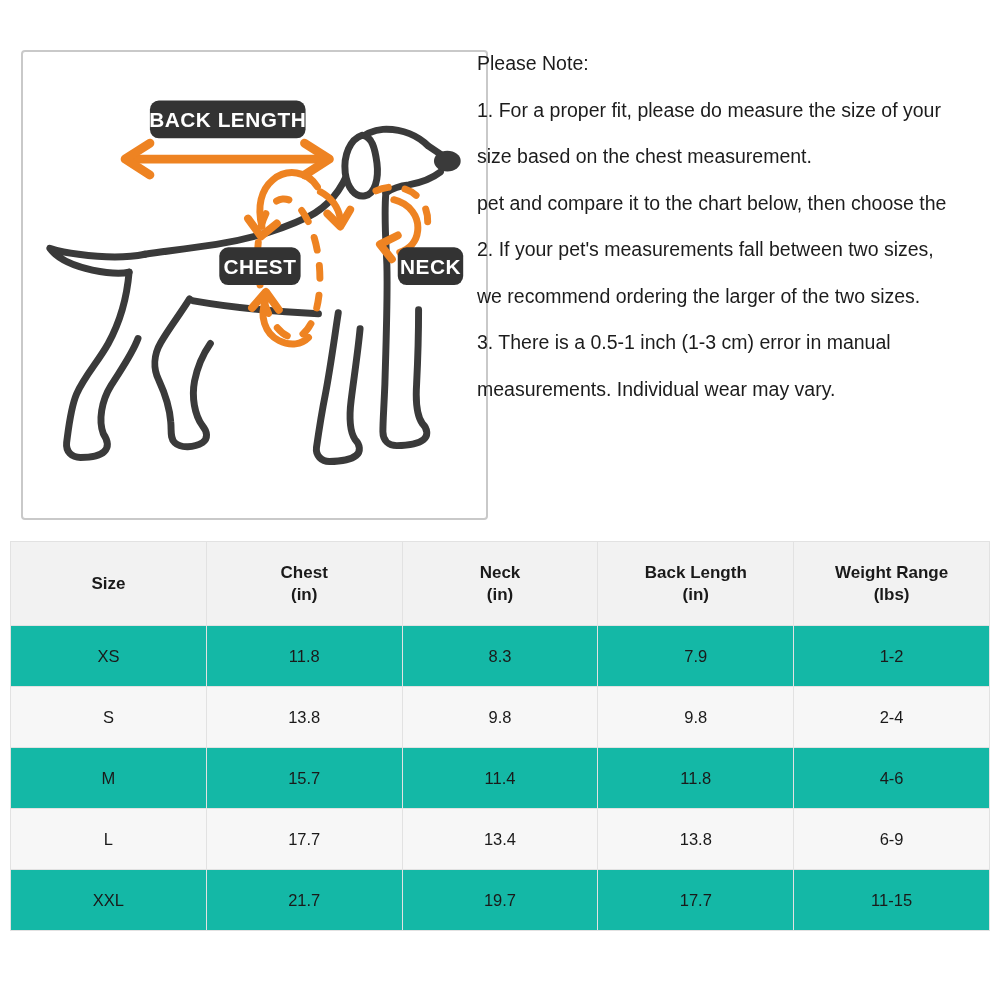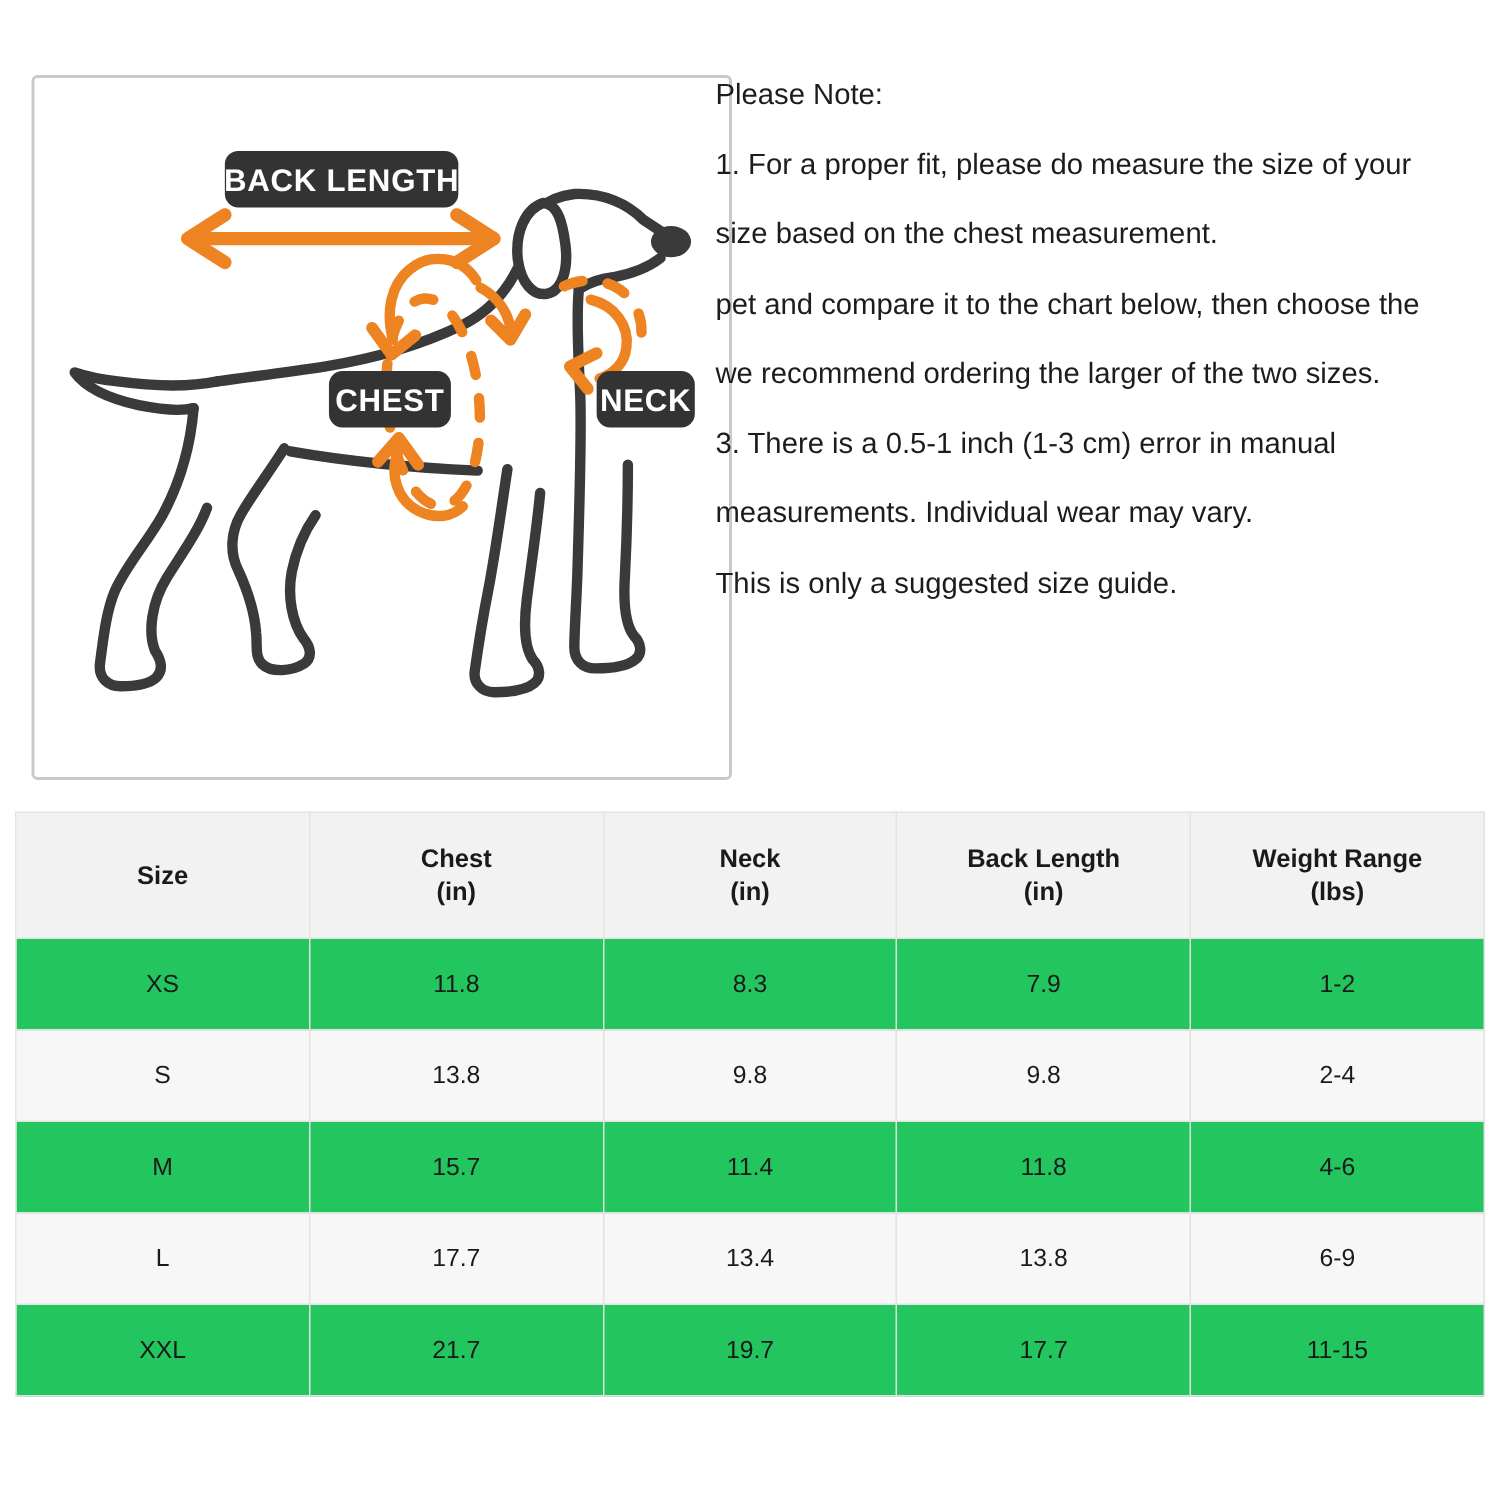--- a/index.html
+++ b/index.html
@@ -71,21 +71,21 @@
   table.size-table th {
     background: #f2f2f2;
     font-size: 17px;
     font-weight: bold;
     color: #1a1a1a;
   }
   table.size-table td {
     font-size: 16.5px;
     font-weight: normal;
     color: #1a1a1a;
-    background: #22c55e;
+    background: #14b8a6;
   }
   table.size-table tbody tr:nth-child(even) td { background: #f7f7f7; }
   .hline { display: block; line-height: 22px; }
   .hsub  { display: block; line-height: 22px; }
   .hsub:empty { display: none; }
 </style>
 </head>
 <body>
 
 <div class="page">
@@ -152,24 +152,24 @@
         <text x="411" y="224" text-anchor="middle" font-size="21" font-weight="bold" letter-spacing="0.5" fill="#ffffff">NECK</text>
       </g>
     </svg>
   </div>
 
   <div class="notes">
     <span class="note-line">Please Note:</span>
     <span class="note-line">1. For a proper fit, please do measure the size of your</span>
     <span class="note-line">size based on the chest measurement.</span>
     <span class="note-line">pet and compare it to the chart below, then choose the</span>
+    <span class="note-line">2. If your pet's measurements fall between two sizes,</span>
     <span class="note-line">we recommend ordering the larger of the two sizes.</span>
     <span class="note-line">3. There is a 0.5-1 inch (1-3 cm) error in manual</span>
     <span class="note-line">measurements. Individual wear may vary.</span>
-    <span class="note-line">This is only a suggested size guide.</span>
   </div>
 
   <div class="size-table-wrap">
     <table class="size-table">
       <thead>
         <tr>
           <th>
             <span class="hline">Size</span>
 
           </th>

